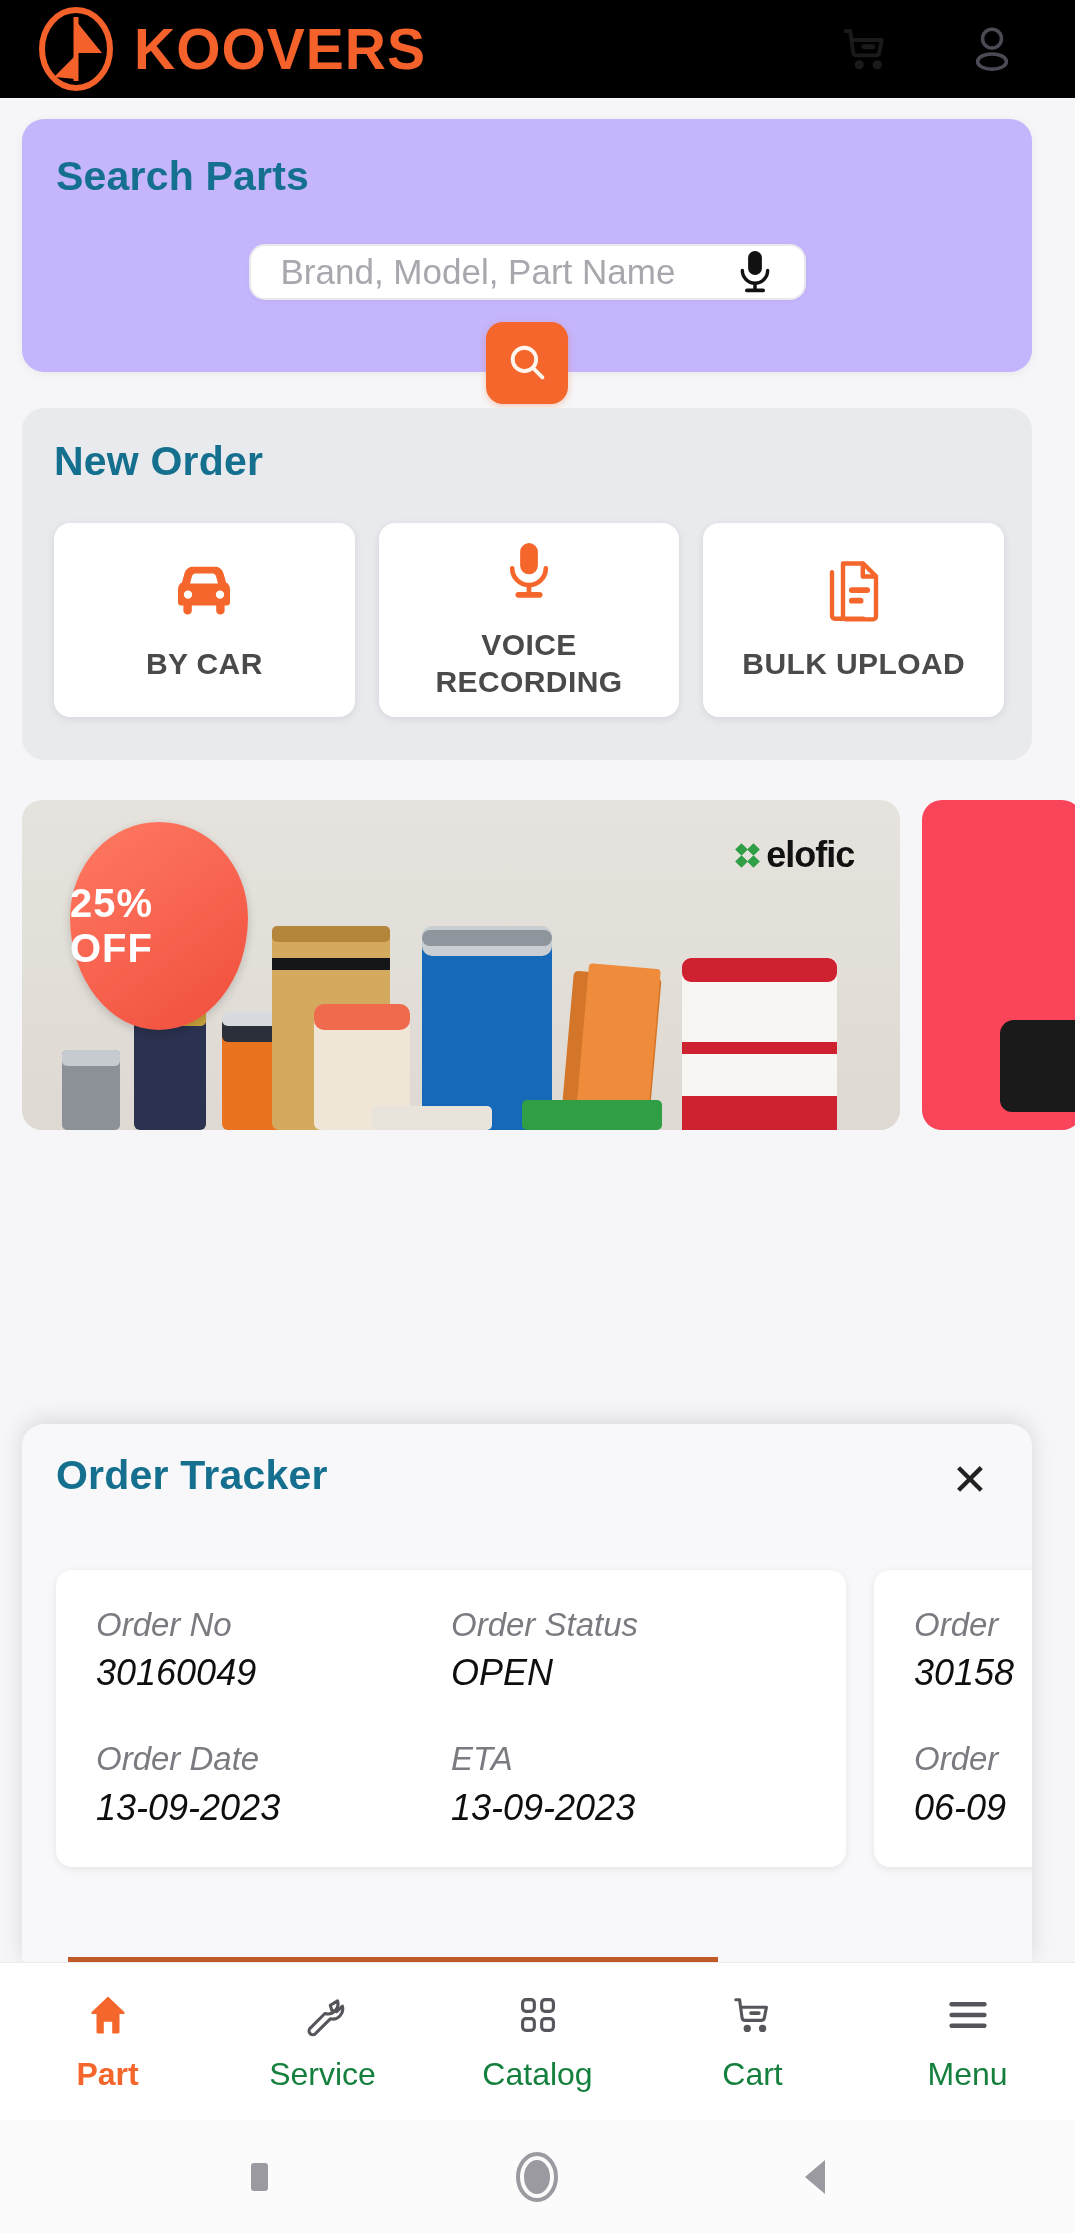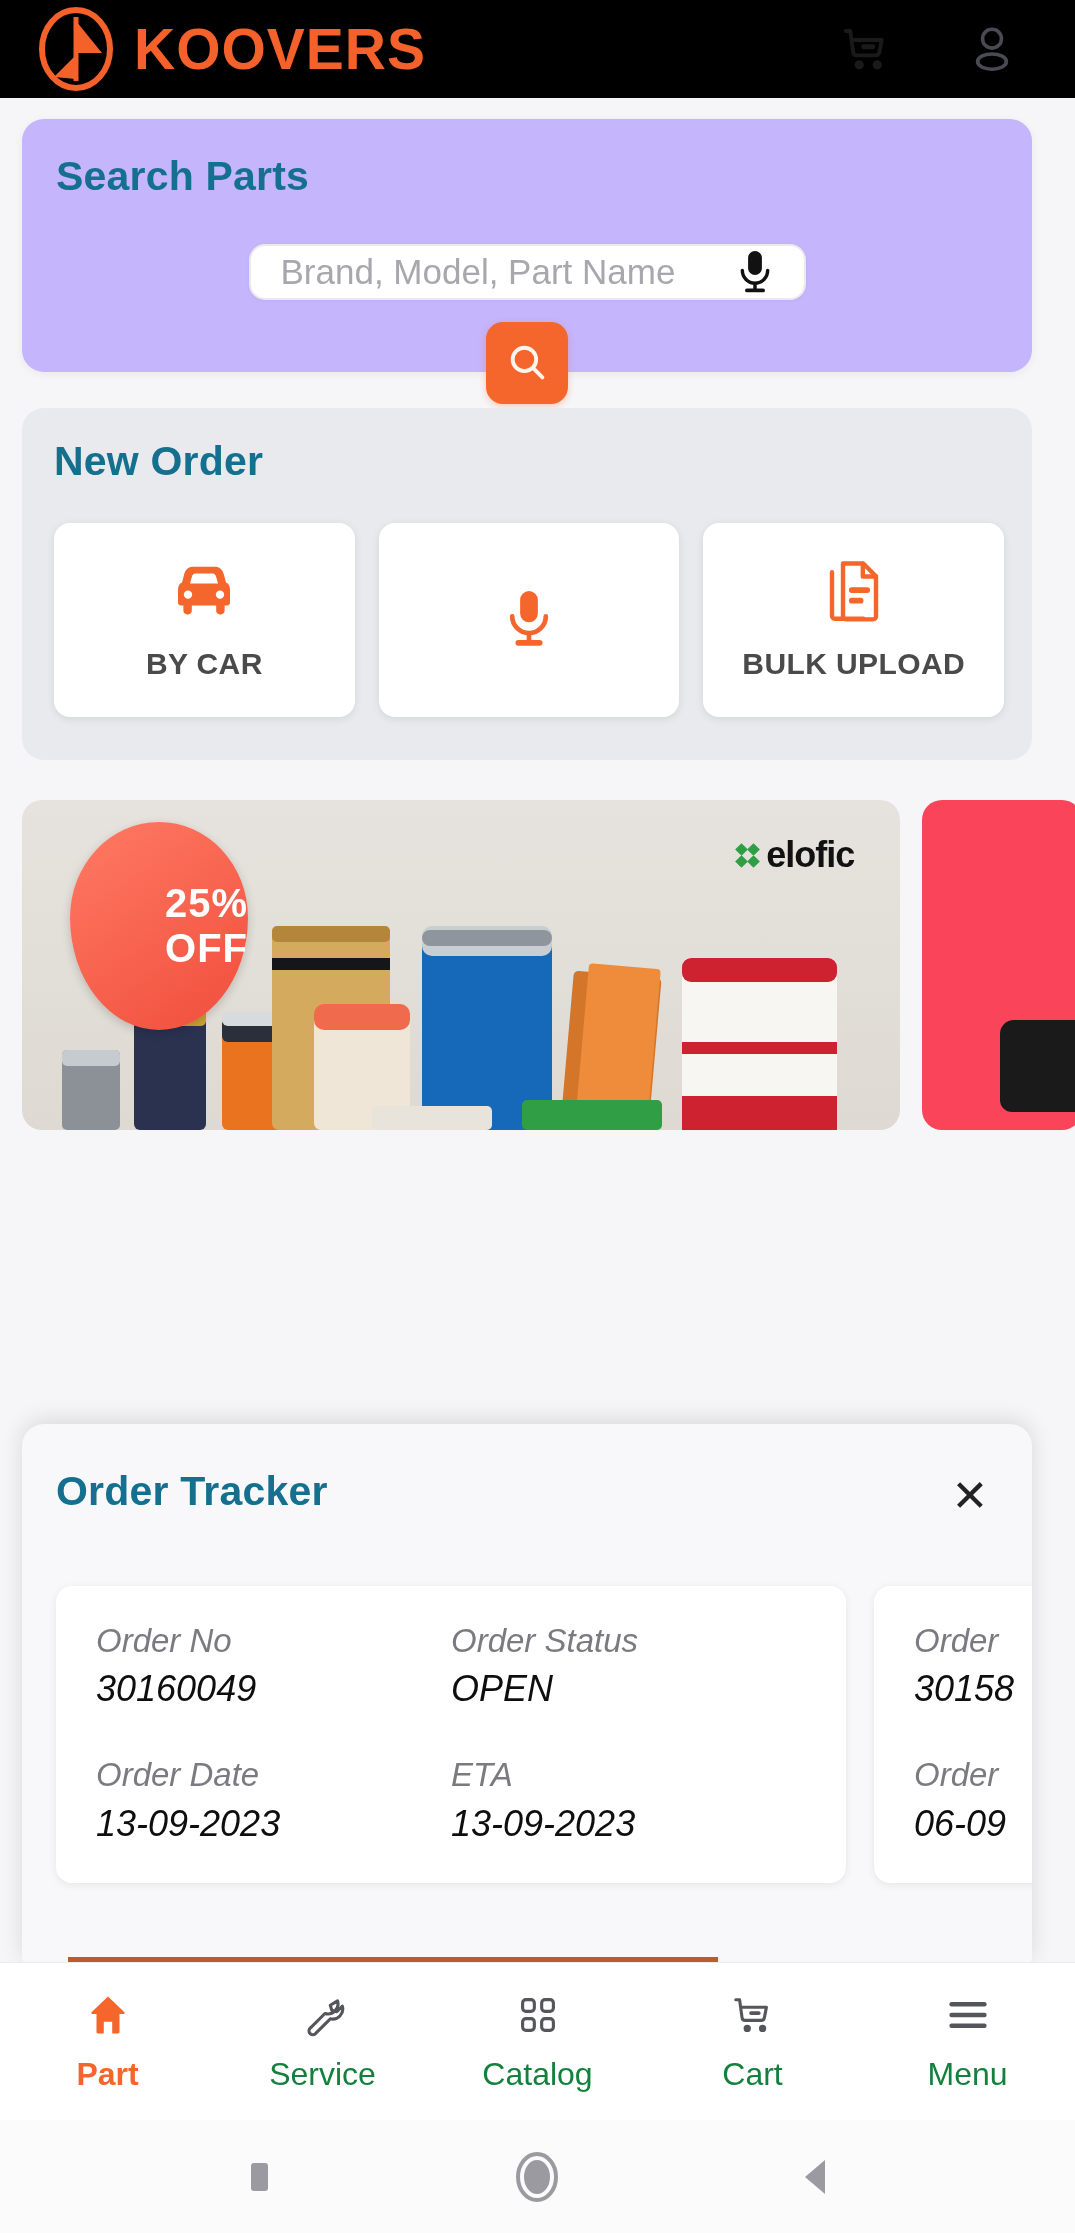--- a/index.html
+++ b/index.html
@@ -87,39 +87,39 @@
   }
   .banner2 { width: 160px; height: 330px; border-radius: 20px; background: #FA4459; position: relative; overflow: hidden; }
   .banner2::after {
     content: ""; position: absolute; right: -38px; bottom: 18px;
     width: 120px; height: 92px; background: #1a1a1a; border-radius: 14px 40px 12px 12px;
   }
   .badge {
     position: absolute; left: 48px; top: 22px; width: 178px; height: 208px;
     background: linear-gradient(145deg,#FF7A63 0%, #F04E3C 100%);
     border-radius: 50% 50% 50% 50% / 46% 46% 54% 54%;
-    color: #fff; display: flex; flex-direction: column; align-items: flex-end; justify-content: center;
+    color: #fff; display: flex; flex-direction: column; align-items: flex-start; justify-content: center;
     font-size: 40px; font-weight: 700; line-height: 1.12; letter-spacing: 1px;
     box-shadow: 0 3px 10px rgba(0,0,0,0.18);
   }
   .elofic {
     position: absolute; right: 46px; top: 34px;
     font-size: 36px; font-weight: 800; color: #111; letter-spacing: -1px;
     display: flex; align-items: center; gap: 8px;
   }
   .elofic-dots { display: grid; grid-template-columns: 9px 9px; gap: 3px; }
   .elofic-dots i { width: 9px; height: 9px; background: #2f9e44; display: block; transform: rotate(45deg); }
   .filters { position: absolute; left: 0; bottom: 0; width: 100%; height: 230px; }
 
   
   .tracker {
     position: absolute; left: 22px; top: 1424px; width: 1010px; height: 540px;
     background: #f8f8fa; border-radius: 22px 22px 6px 6px;
     box-shadow: 0 -4px 22px rgba(0,0,0,0.12);
-    padding: 44px 34px 0 34px; overflow: hidden;
+    padding: 28px 34px 0 34px; overflow: hidden;
   }
   .tracker-head { display: flex; align-items: flex-start; justify-content: space-between; }
   .close-x {
     width: 56px; height: 56px; border: 0; background: transparent; cursor: pointer;
     font-size: 44px; color: #222; line-height: 1; font-family: "Liberation Sans", sans-serif;
   }
   .order-row { display: flex; gap: 28px; margin-top: 62px; }
   .order-card-item {
     background: #fff; border-radius: 16px; padding: 34px 40px 38px 40px;
     box-shadow: 0 2px 9px rgba(0,0,0,0.08);
@@ -241,20 +241,21 @@
 
       <div class="tile">
         <span class="tile-icon">
           <svg width="56" height="66" viewBox="0 0 24 28" fill="none" stroke="#F4662B" stroke-width="2" stroke-linecap="round">
             <rect x="8.2" y="1.6" width="7.6" height="13.4" rx="3.8" fill="#F4662B" stroke="none"></rect>
             <path d="M4.8 12.4a7.2 7.2 0 0 0 14.4 0"></path>
             <line x1="12" y1="19.8" x2="12" y2="23.4"></line>
             <line x1="7.4" y1="23.8" x2="16.6" y2="23.8" stroke-width="2.4"></line>
           </svg>
         </span>
+        <span class="tile-label">VOICE RECORDING</span>
       </div>
 
       <div class="tile">
         <span class="tile-icon">
           <svg width="58" height="66" viewBox="0 0 26 30" fill="none" stroke="#F4662B" stroke-width="2" stroke-linejoin="round" stroke-linecap="round">
             <path d="M3 6.5v19.8c0 .7.6 1.3 1.3 1.3h13"></path>
             <path d="M8 2.5h9.2L23 8.3v18.3c0 .7-.6 1.3-1.3 1.3H9.3A1.3 1.3 0 0 1 8 26.6z"></path>
             <path d="M17 2.6v5.8h5.9"></path>
             <line x1="12" y1="14.6" x2="19" y2="14.6" stroke-width="2.6"></line>
             <line x1="12" y1="19.4" x2="16" y2="19.4" stroke-width="2.6"></line>

